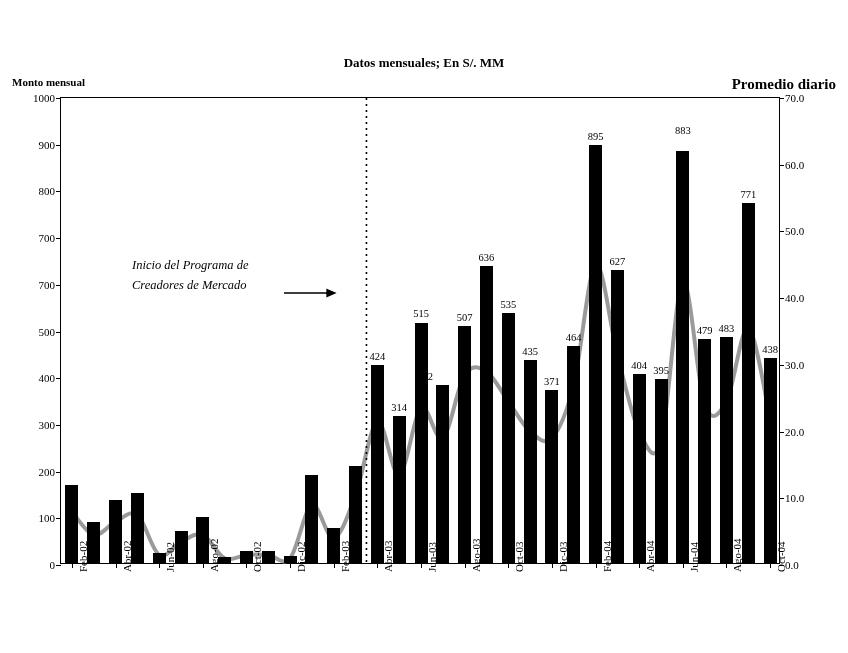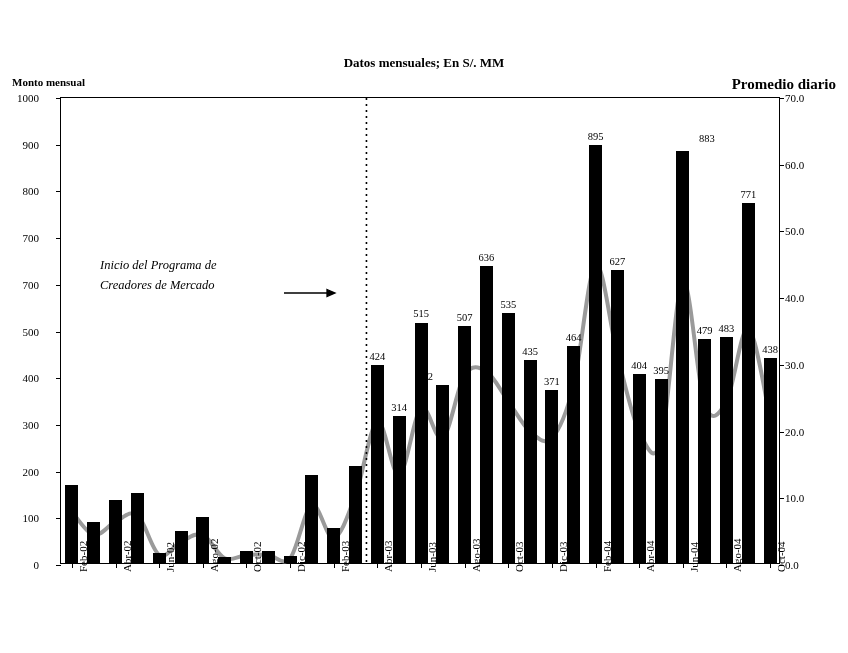--- a/index.html
+++ b/index.html
@@ -30,21 +30,21 @@
     font-family:"Liberation Serif", serif;
   }
   
   .plot{
     position:absolute;left:60px;top:97px;width:720px;height:467px;
     border-left:1px solid #000;border-right:1px solid #000;border-top:1px solid #000;
     border-bottom:1px solid #000;
     box-sizing:border-box;
   }
   .ytick-left{
-    position:absolute;right:100%;margin-right:22px;font-size:11px;
+    position:absolute;right:100%;margin-right:6px;font-size:11px;
     transform:translateY(-50%);white-space:nowrap;
     font-family:"Liberation Serif", serif;
   }
   .ytick-right{
     position:absolute;left:100%;margin-left:6px;font-size:11px;
     transform:translateY(-50%);white-space:nowrap;
     font-family:"Liberation Serif", serif;
   }
   .tickmark-l{position:absolute;left:-5px;width:5px;height:1px;background:#000;}
   .tickmark-r{position:absolute;right:-5px;width:5px;height:1px;background:#000;}
@@ -55,21 +55,21 @@
     font-family:"Liberation Serif", serif;
   }
   .xtick{
     position:absolute;top:100%;font-size:11px;white-space:nowrap;
     transform-origin:left top;transform:rotate(-90deg);
     font-family:"Liberation Serif", serif;
   }
   .xtickmark{position:absolute;top:100%;width:1px;height:5px;background:#000;}
   .annot{
     position:absolute;font-size:12.5px;font-style:italic;
-    font-family:"Liberation Serif", serif;line-height:20px;
+    font-family:"Liberation Serif", serif;line-height:20px;margin-left:32px;
   }
   svg.overlay{position:absolute;left:0;top:0;width:720px;height:467px;overflow:visible;}
 </style>
 </head>
 <body>
 
 <div id="chart-root">
 
   <div class="title2">Datos mensuales; En S/. MM</div>
   <div class="axis-label-left">Monto mensual</div>
@@ -155,21 +155,21 @@
       <div class="barlabel" style="left: 512.727px; top: 234.312px;">464</div>
       <div class="bar" style="left: 528.045px; width: 13px; height: 417.965px;"></div>
       <div class="barlabel" style="left: 534.545px; top: 33.035px;">895</div>
       <div class="bar" style="left: 549.864px; width: 13px; height: 292.809px;"></div>
       <div class="barlabel" style="left: 556.364px; top: 158.191px;">627</div>
       <div class="bar" style="left: 571.682px; width: 13px; height: 188.668px;"></div>
       <div class="barlabel" style="left: 578.182px; top: 262.332px;">404</div>
       <div class="bar" style="left: 593.5px; width: 13px; height: 184.465px;"></div>
       <div class="barlabel" style="left: 600px; top: 266.535px;">395</div>
       <div class="bar" style="left: 615.318px; width: 13px; height: 412.361px;"></div>
-      <div class="barlabel" style="left: 621.818px; top: 35px; margin-left: 24px;">883</div>
+      <div class="barlabel" style="left: 621.818px; top: 27px;">883</div>
       <div class="bar" style="left: 637.136px; width: 13px; height: 223.693px;"></div>
       <div class="barlabel" style="left: 643.636px; top: 227.307px;">479</div>
       <div class="bar" style="left: 658.955px; width: 13px; height: 225.561px;"></div>
       <div class="barlabel" style="left: 665.455px; top: 225.439px;">483</div>
       <div class="bar" style="left: 680.773px; width: 13px; height: 360.057px;"></div>
       <div class="barlabel" style="left: 687.273px; top: 90.943px;">771</div>
       <div class="bar" style="left: 702.591px; width: 13px; height: 204.546px;"></div>
       <div class="barlabel" style="left: 709.091px; top: 246.454px;">438</div>
       <div class="xtickmark" style="left: 10.9091px;"></div>
       <div class="xtick" style="left: 15.9091px; margin-top: 9px;">Feb-02</div>

